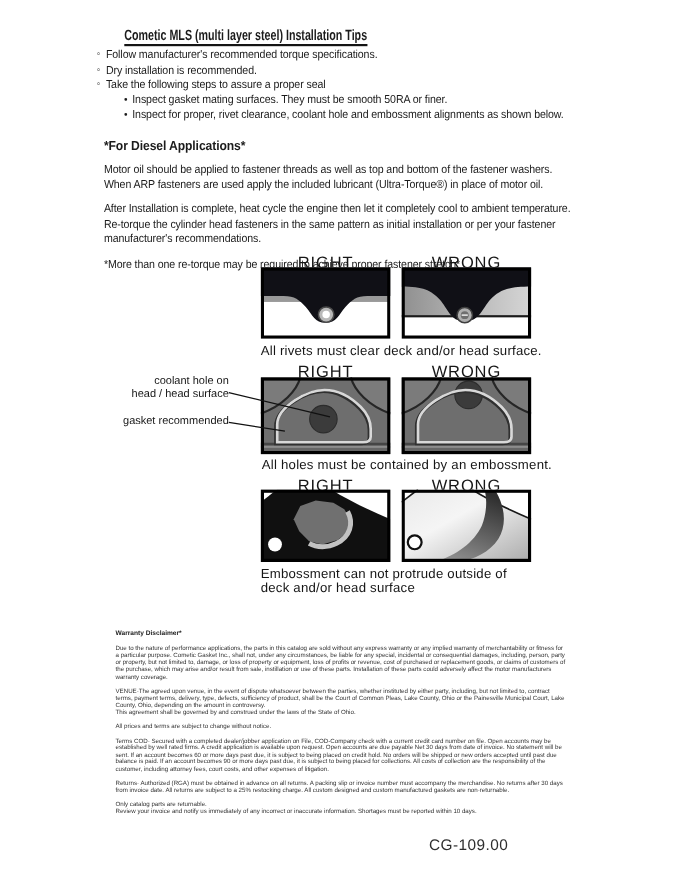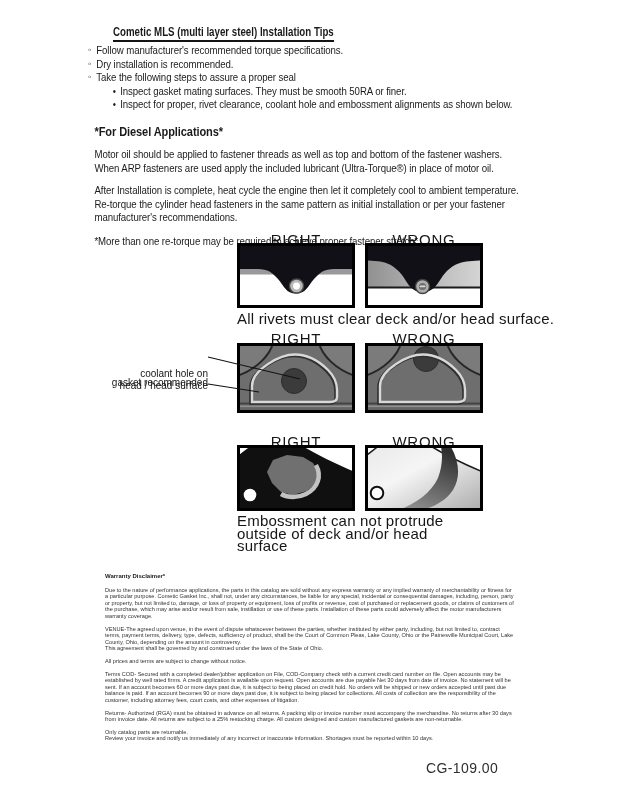--- a/index.html
+++ b/index.html
@@ -20,31 +20,31 @@
   ul.subtips li{position:relative;padding-left:8px;}
   ul.subtips li::before{content:"•";position:absolute;left:0;top:0;font-size:10px;}
   .diesel-head{margin:14px 0 0 7px;font-size:12px;font-weight:bold;}
   .diesel-p{margin:9px 0 0 7px;width:462px;}
   .note{margin:10px 0 0 7px;}
 
   
   .rw-label{width:118px;text-align:center;font-size:15px;letter-spacing:.8px;color:#161616;}
   .dbox{width:118px;}
   .dbox svg{display:block;}
-  .caption{font-size:15px;letter-spacing:.2px;line-height:12.5px;color:#161616;}
+  .caption{font-size:12px;letter-spacing:.2px;line-height:12.5px;color:#161616;}
   .annot{left:90px;width:118px;text-align:right;font-size:10px;line-height:11.5px;color:#161616;}
   .leader{z-index:5;}
 
   
   .legal{left:105px;top:573px;width:410px;font-size:5.6px;line-height:6.6px;color:#333;}
   .legal .lh{font-size:6px;font-weight:bold;margin-bottom:7px;color:#222;}
   .legal p{margin:0 0 6px 0;}
   .legal p.tight{margin:0 0 0 0;}
   .legal p.tight2{margin:0 0 6px 0;}
-  .pagecode{left:390px;top:760px;font-size:14px;letter-spacing:.4px;color:#2e2e2e;margin-left:36px;}
+  .pagecode{left:390px;top:760px;font-size:14px;letter-spacing:.4px;color:#2e2e2e;}
 </style>
 </head>
 <body>
 
 <div class="page">
 
   <div class="abs title">Cometic MLS (multi layer steel) Installation Tips</div>
 
   <div class="abs intro">
     <ul class="tips">
@@ -94,21 +94,21 @@
       <rect x="54.5" y="42.6" width="6" height="1.6" rx="0.8" fill="#d9d9d9"></rect>
       <rect x="1.5" y="1.5" width="115" height="62" fill="none" stroke="#000000" stroke-width="3"></rect>
     </svg>
   </div>
 
   <div class="abs caption" style="left:237px;top:313px;">All rivets must clear deck and/or head surface.</div>
 
   <div class="abs rw-label" style="left:237px;top:330px;">RIGHT</div>
   <div class="abs rw-label" style="left:365px;top:330px;">WRONG</div>
 
-  <div class="abs annot" style="top:341px;margin-top:27px;">
+  <div class="abs annot" style="top:341px;">
     <div>coolant hole on</div>
     <div>head / head surface</div>
   </div>
   <div class="abs annot" style="top:377px;">
     <div>gasket recommended</div>
   </div>
 
   <div class="abs dbox" style="left:237px;top:343px;">
     <svg width="118" height="70" viewBox="0 0 118 70">
       <rect x="0" y="0" width="118" height="70" fill="#6e6e6e"></rect>
@@ -141,20 +141,21 @@
       <path d="M15,59 L15,43 C15,34 22,27 31,21 C40,15 50,11.5 58,11.5 C70,11.5 82,18 91,27 C97,33 100,39 100,47 L100,54 C100,57.5 97.5,59 93,59 Z" fill="none" stroke="#d8d8d8" stroke-width="2.4"></path>
       <rect x="1.5" y="1.5" width="115" height="67" fill="none" stroke="#000000" stroke-width="3"></rect>
     </svg>
   </div>
 
   <svg class="abs leader" style="left:202px;top:346px;" width="105" height="52" viewBox="0 0 105 52">
     <line x1="6" y1="11" x2="98" y2="33" stroke="#111111" stroke-width="1.1"></line>
     <line x1="6" y1="38" x2="57" y2="46" stroke="#111111" stroke-width="1.1"></line>
   </svg>
 
+  <div class="abs caption" style="left:238px;top:416px;">All holes must be contained by an embossment.</div>
 
   <div class="abs rw-label" style="left:237px;top:433px;">RIGHT</div>
   <div class="abs rw-label" style="left:365px;top:433px;">WRONG</div>
 
   <div class="abs dbox" style="left:237px;top:445px;">
     <svg width="118" height="66" viewBox="0 0 118 66">
       <rect x="0" y="0" width="118" height="66" fill="#101010"></rect>
       <path d="M64,0 H118 V27 C99,19 80,10 64,0 Z" fill="#ffffff"></path>
       <path d="M0,0 H15 C9,4.5 4,8.5 0,11.5 Z" fill="#ffffff"></path>
       <path d="M36,15 L50,10 L66,12 L76,18 L82,28 L80,38 L70,46 L56,50 L44,47 L35,38 L30,27 Z" fill="#707070"></path>

